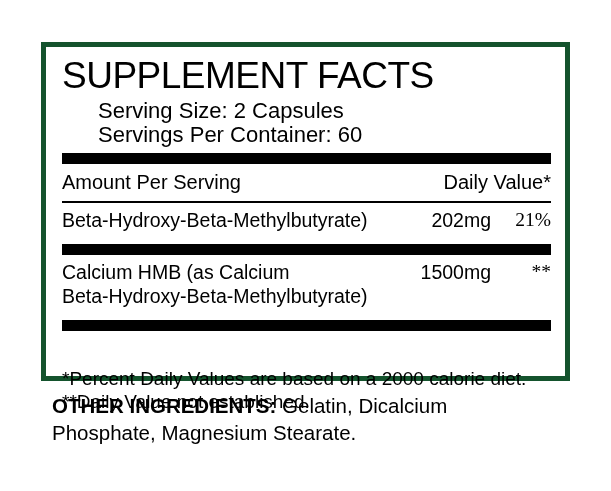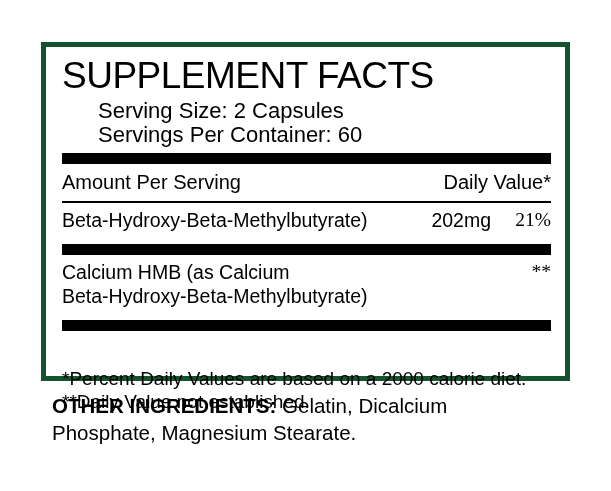--- a/index.html
+++ b/index.html
@@ -152,20 +152,21 @@
         <div class="dv">21%</div>
       </div>
 
       <div class="rule-thick"></div>
 
       <div class="nutrient">
         <div class="name">
           <div>Calcium HMB (as Calcium</div>
           <div>Beta-Hydroxy-Beta-Methylbutyrate)</div>
         </div>
+        <div class="amount">1500mg</div>
         <div class="dv">**</div>
       </div>
 
       <div class="rule-thick"></div>
 
       <div class="footnotes">
         <div>*Percent Daily Values are based on a 2000 calorie diet.</div>
         <div>**Daily Value not established.</div>
       </div>
 

